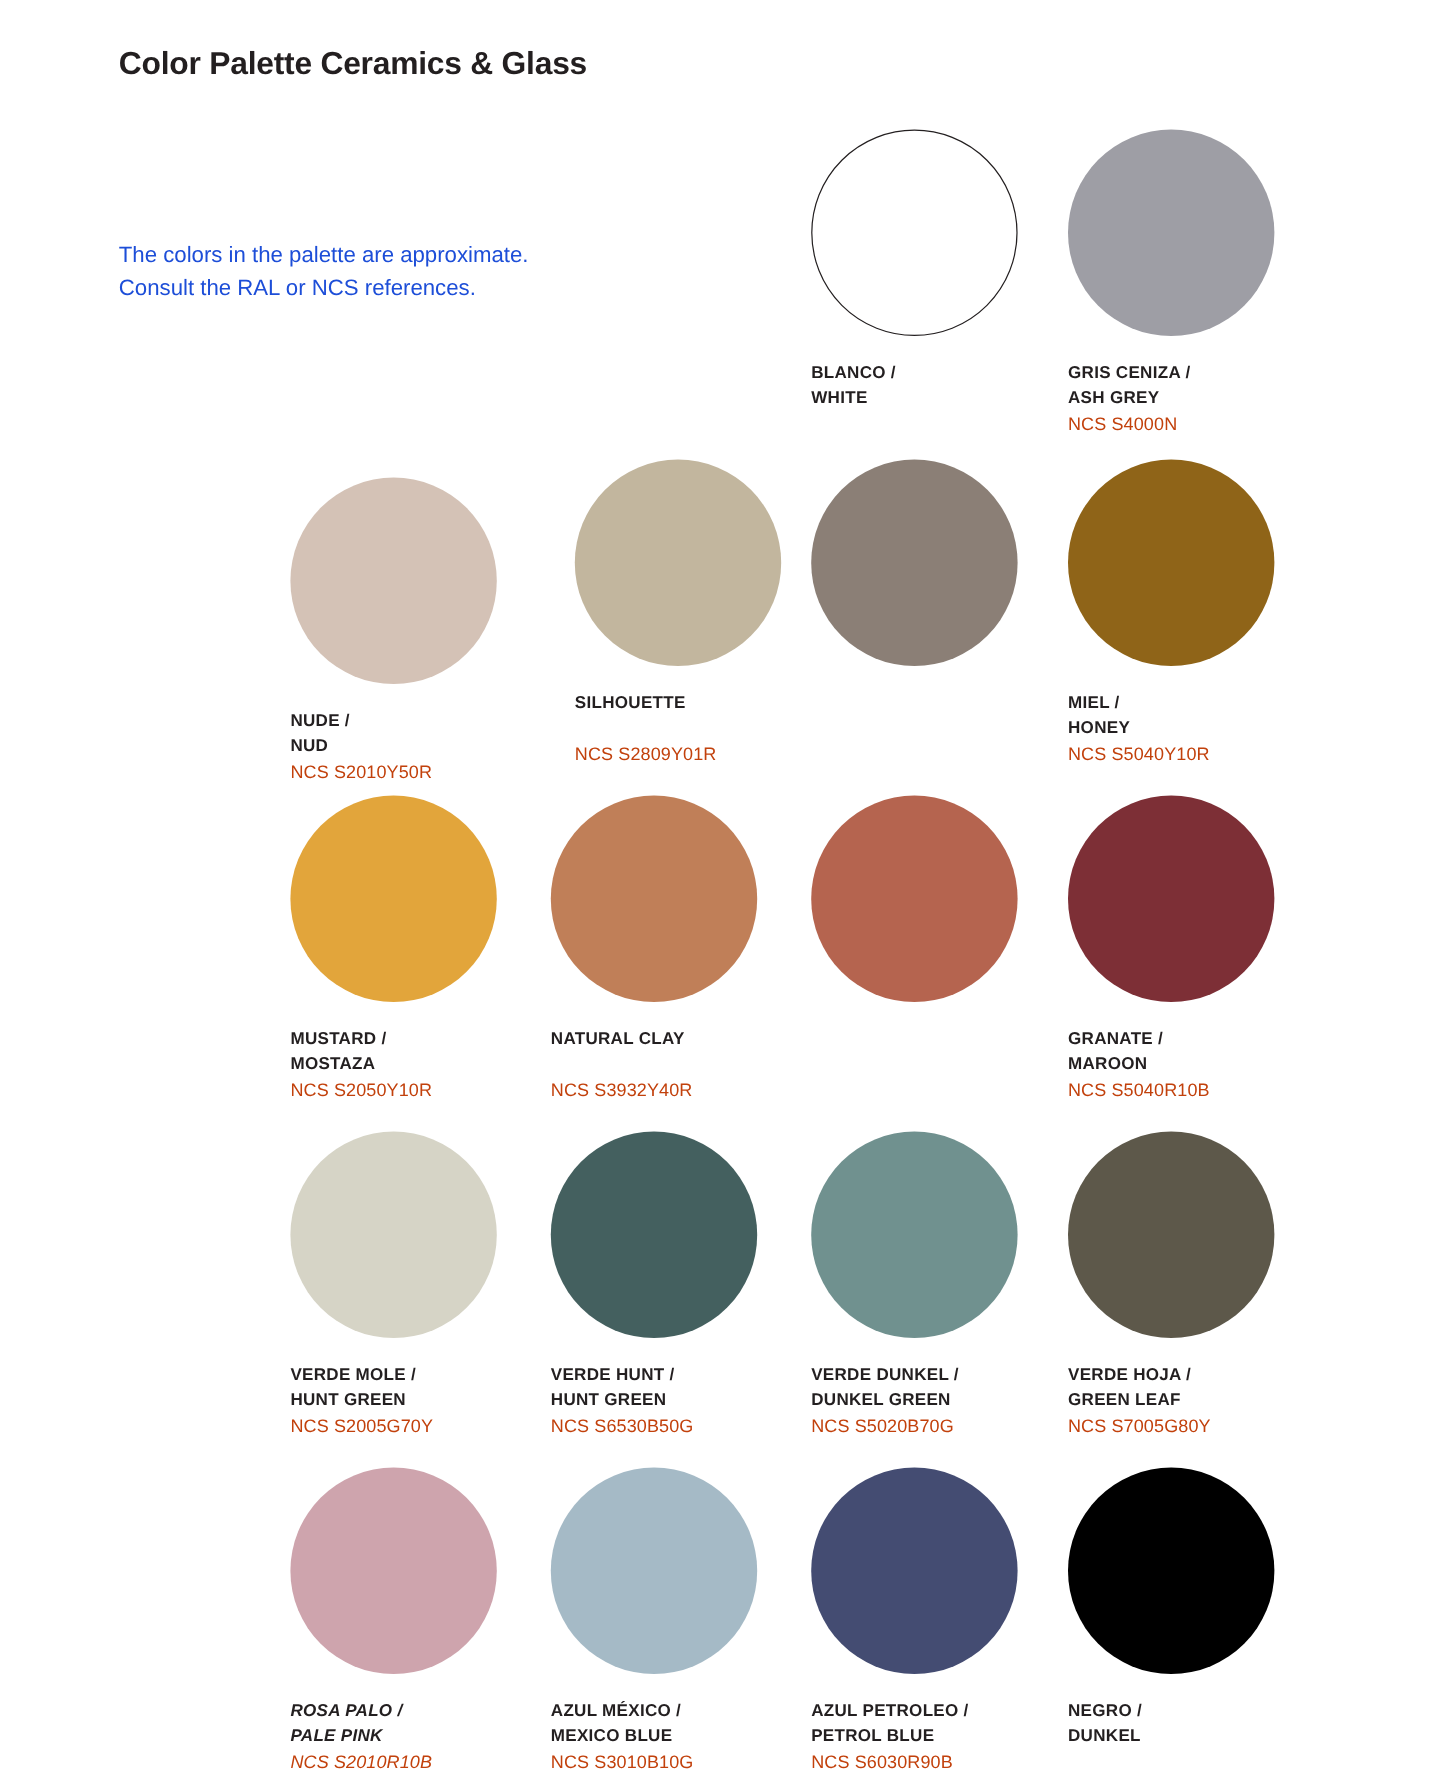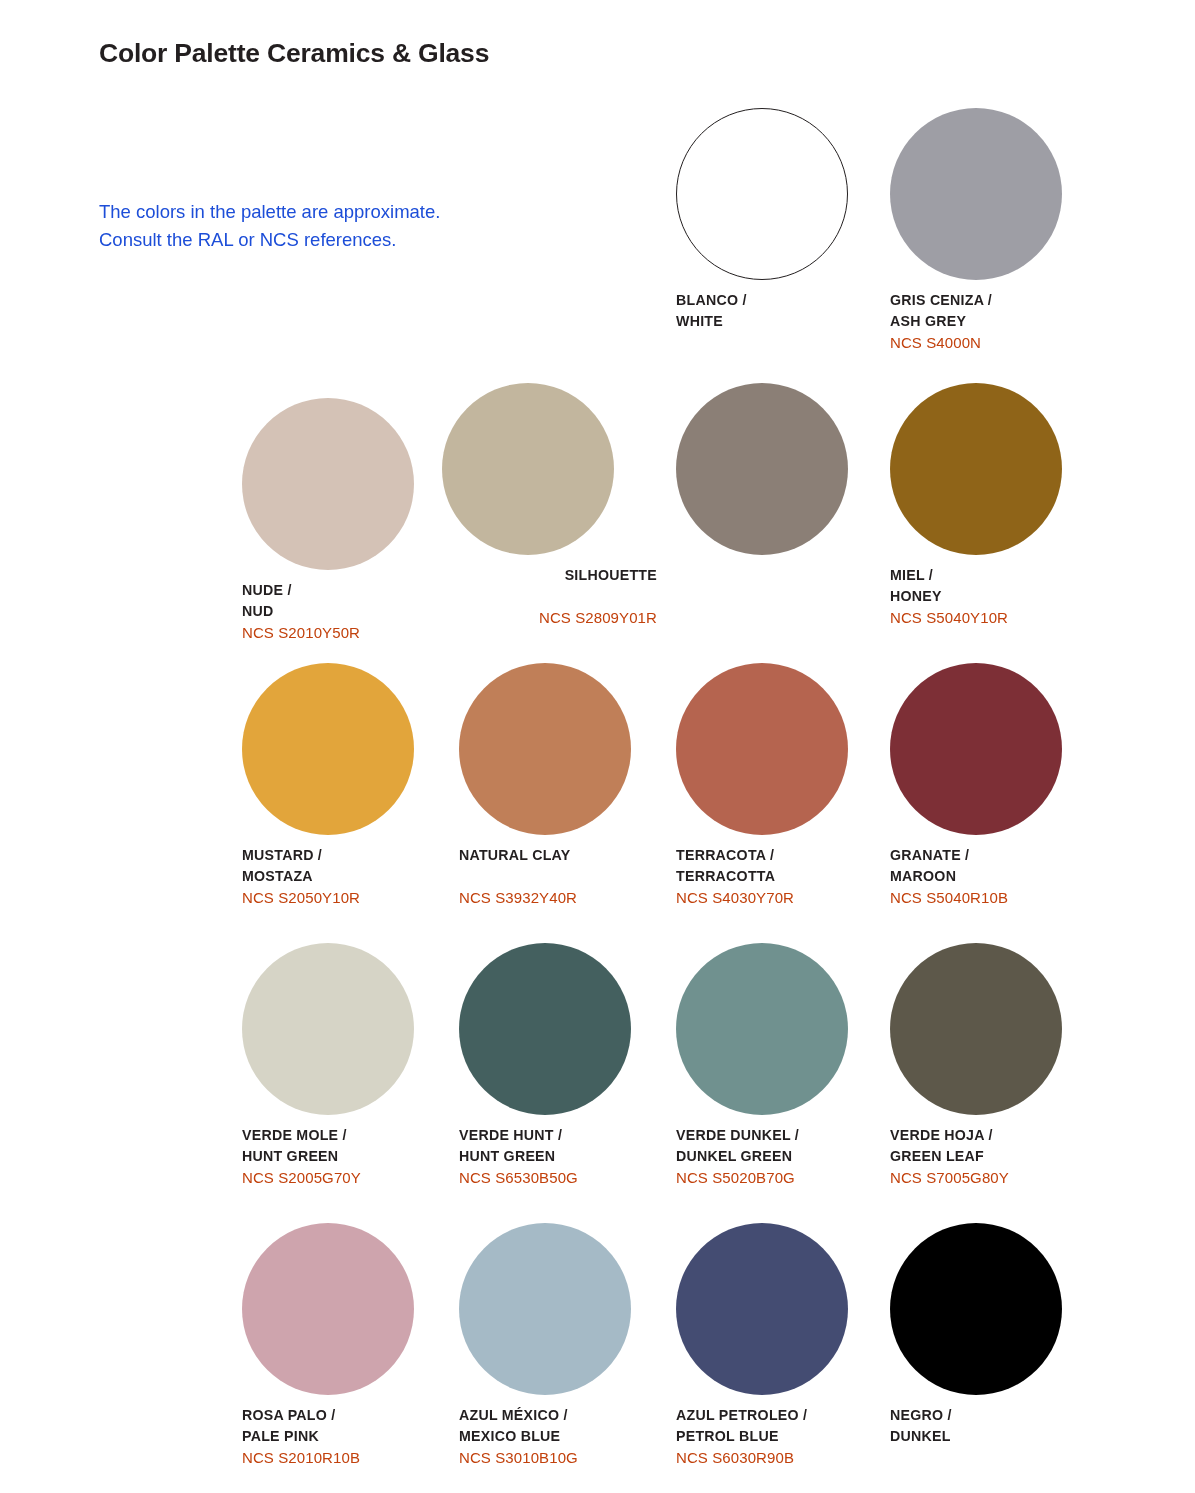--- a/index.html
+++ b/index.html
@@ -59,21 +59,21 @@
     height: 172px;
     border-radius: 50%;
     display: block;
   }
   .swatch.outlined {
     border: 1px solid #231f20;
     width: 170px;
     height: 170px;
   }
   .labels {
-    margin-top: 10px;
+    margin-top: 21px;
   }
   .name-line {
     font-size: 14.2px;
     font-weight: bold;
     letter-spacing: 0.25px;
     line-height: 20.5px;
     color: #231f20;
     white-space: nowrap;
   }
   .ncs {
@@ -116,21 +116,21 @@
         </div>
       </div>
       <div class="cell" style="left: 242px; top: 398px;">
         <div class="swatch" style="background: rgb(212, 194, 182);"></div>
         <div class="labels">
           <div class="name-line">NUDE /</div>
           <div class="name-line">NUD</div>
           <div class="ncs">NCS S2010Y50R</div>
         </div>
       </div>
-      <div class="cell" style="left: 442px; top: 383px; text-align: right;">
+      <div class="cell" style="left: 479px; top: 383px;">
         <div class="swatch" style="background: rgb(194, 182, 158);"></div>
         <div class="labels">
           <div class="name-line">SILHOUETTE</div>
           <div class="ncs spaced">NCS S2809Y01R</div>
         </div>
       </div>
       <div class="cell" style="left: 676px; top: 383px;">
         <div class="swatch" style="background: rgb(139, 127, 118);"></div>
       </div>
       <div class="cell" style="left: 890px; top: 383px;">
@@ -151,25 +151,20 @@
       </div>
       <div class="cell" style="left: 459px; top: 663px;">
         <div class="swatch" style="background: rgb(192, 127, 88);"></div>
         <div class="labels">
           <div class="name-line">NATURAL CLAY</div>
           <div class="ncs spaced">NCS S3932Y40R</div>
         </div>
       </div>
       <div class="cell" style="left: 676px; top: 663px;">
         <div class="swatch" style="background: rgb(181, 100, 79);"></div>
-        <div class="labels">
-          <div class="name-line">TERRACOTA /</div>
-          <div class="name-line">TERRACOTTA</div>
-          <div class="ncs">NCS S4030Y70R</div>
-        </div>
       </div>
       <div class="cell" style="left: 890px; top: 663px;">
         <div class="swatch" style="background: rgb(125, 47, 54);"></div>
         <div class="labels">
           <div class="name-line">GRANATE /</div>
           <div class="name-line">MAROON</div>
           <div class="ncs">NCS S5040R10B</div>
         </div>
       </div>
       <div class="cell" style="left: 242px; top: 943px;">
@@ -197,21 +192,21 @@
         </div>
       </div>
       <div class="cell" style="left: 890px; top: 943px;">
         <div class="swatch" style="background: rgb(93, 88, 74);"></div>
         <div class="labels">
           <div class="name-line">VERDE HOJA /</div>
           <div class="name-line">GREEN LEAF</div>
           <div class="ncs">NCS S7005G80Y</div>
         </div>
       </div>
-      <div class="cell" style="left: 242px; top: 1223px;">
+      <div class="cell" style="left: 242px; top: 1223px; font-style: italic;">
         <div class="swatch" style="background: rgb(206, 164, 173);"></div>
         <div class="labels">
           <div class="name-line">ROSA PALO /</div>
           <div class="name-line">PALE PINK</div>
           <div class="ncs">NCS S2010R10B</div>
         </div>
       </div>
       <div class="cell" style="left: 459px; top: 1223px;">
         <div class="swatch" style="background: rgb(165, 186, 198);"></div>
         <div class="labels">

